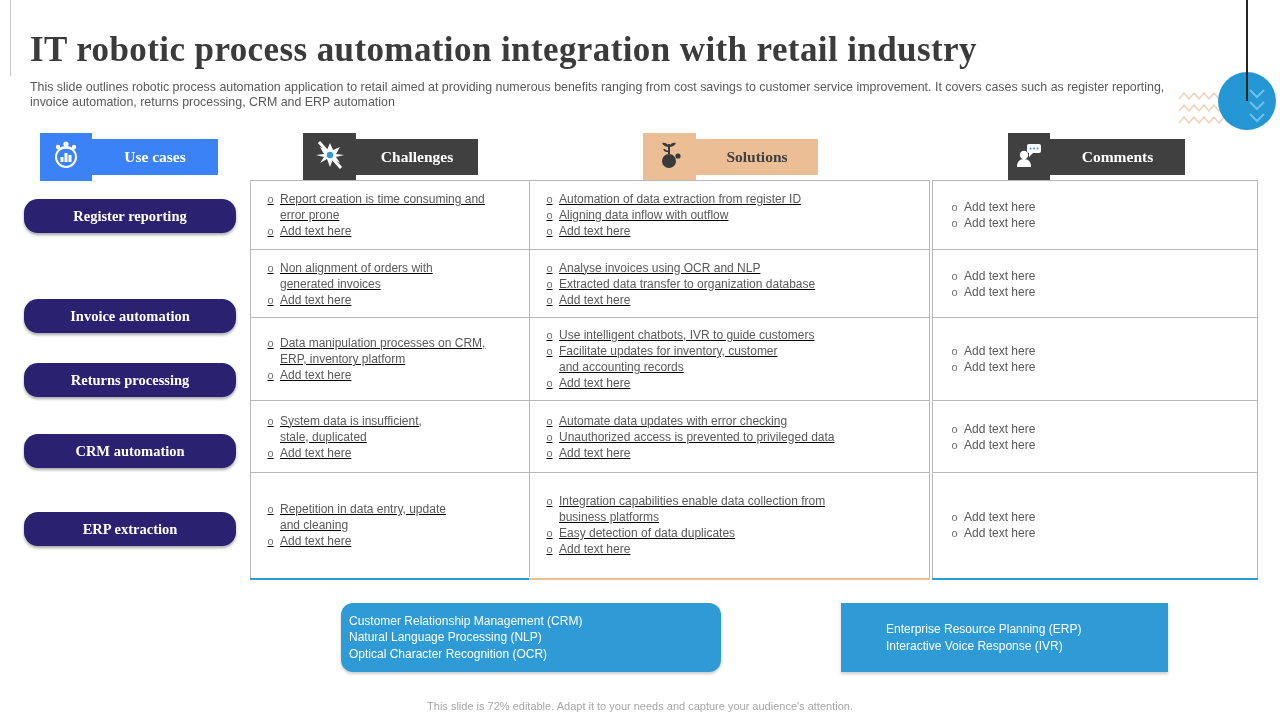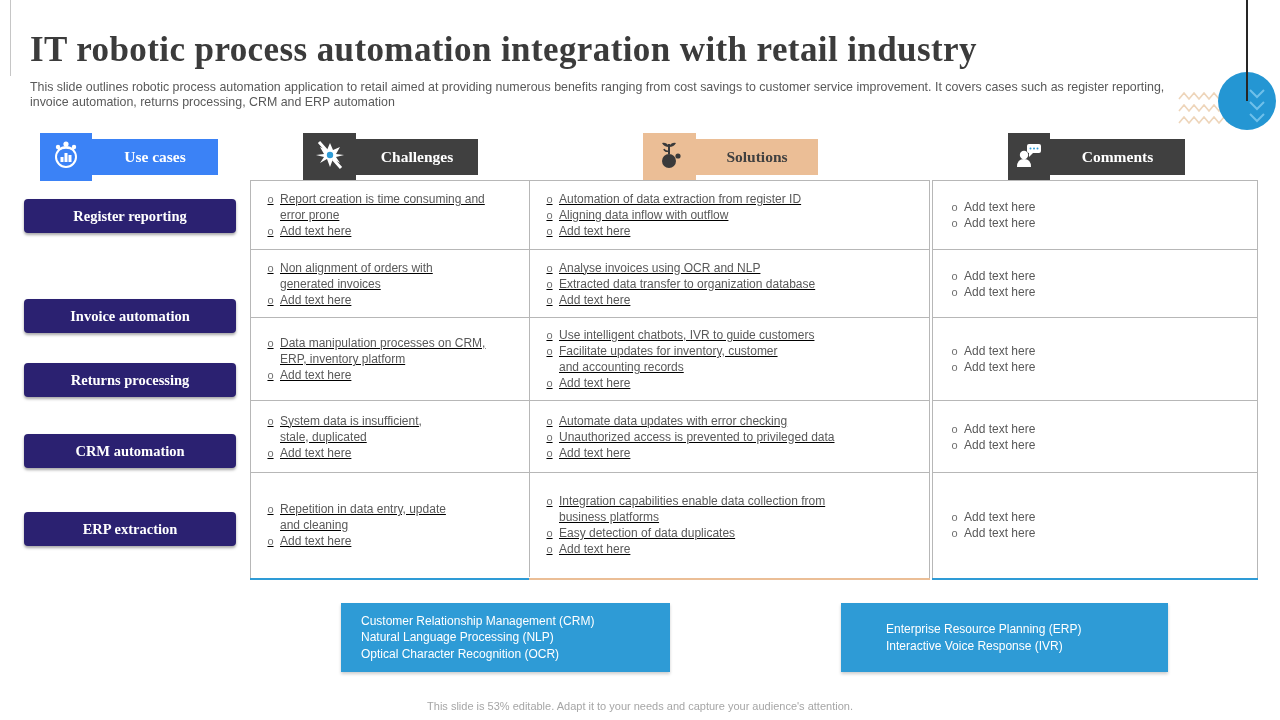--- a/index.html
+++ b/index.html
@@ -25,21 +25,21 @@
   
   .cat-icon-box { position:absolute; top:133px; width:52px; height:48px; display:flex; align-items:center; justify-content:center; }
   .cat-label { position:absolute; top:139px; height:36px; display:flex; align-items:center; justify-content:center;
                font-family:"Liberation Serif", serif; font-weight:bold; font-size:15.5px; color:#ffffff; }
   .navy { background:#3b82f6; }
   .blue { background:#404040; }
   .tan  { background:#ebbe96; }
   .dark-text { color:#404040; }
 
   
-  .uc-btn { position:absolute; left:24px; width:212px; height:34px; background:#2b2171; border-radius:4px;
+  .uc-btn { position:absolute; left:24px; width:212px; height:34px; background:#2b2171; border-radius:14px;
             display:flex; align-items:center; justify-content:center; color:#ffffff;
             font-family:"Liberation Serif", serif; font-weight:bold; font-size:14.5px;
             box-shadow:0 2px 3px rgba(0,0,0,0.35); }
 
   
   .tbl { position:absolute; top:180px; border:1px solid #b7b7b7; border-bottom:none; background:#ffffff; }
   .tbl-main { left:250px; width:680px; height:398px;text-decoration:underline; }
   .tbl-comments { left:932px; width:326px; height:398px; }
   .trow { display:flex; border-bottom:1px solid #b7b7b7; }
   .trow:last-child { border-bottom:none; }
@@ -59,21 +59,21 @@
   
   .bline { position:absolute; top:578px; height:2px; }
   .bline-challenges { left:250px; width:279px; background:#2e9bd6; }
   .bline-solutions { left:529px; width:401px; background:#ebbe96; }
   .bline-comments { left:932px; width:326px; background:#2e9bd6; }
 
   
   .legend { position:absolute; top:603px; height:69px; background:#2e9bd6; color:#ffffff;
             font-size:12px; line-height:16.5px; display:flex; align-items:center;
             box-shadow:0 2px 3px rgba(0,0,0,0.2); }
-  .legend-left { left:341px; width:329px; padding-left:20px; }
+  .legend-left { left:341px; width:380px; padding-left:8px;border-radius:12px; }
   .legend-right { left:841px; width:327px; padding-left:45px; }
   .legend .bullet-text { white-space:pre-line; }
 
   .footer { position:absolute; left:0; top:700px; width:100%; text-align:center;
             font-size:11px; color:#a6a6a6; }
 </style>
 </head>
 <body>
 
 <div class="slide">
@@ -344,15 +344,15 @@
   <div class="legend legend-left">
     <span class="bullet-text">Customer Relationship Management (CRM)
 Natural Language Processing (NLP)
 Optical Character Recognition (OCR)</span>
   </div>
   <div class="legend legend-right">
     <span class="bullet-text">Enterprise Resource Planning (ERP)
 Interactive Voice Response (IVR)</span>
   </div>
 
-  <div class="footer">This slide is 53% editable. Adapt it to your needs and capture your audience's attention.</div>
+  <div class="footer">This slide is 72% editable. Adapt it to your needs and capture your audience's attention.</div>
 
 </div>
 
 </body></html>

